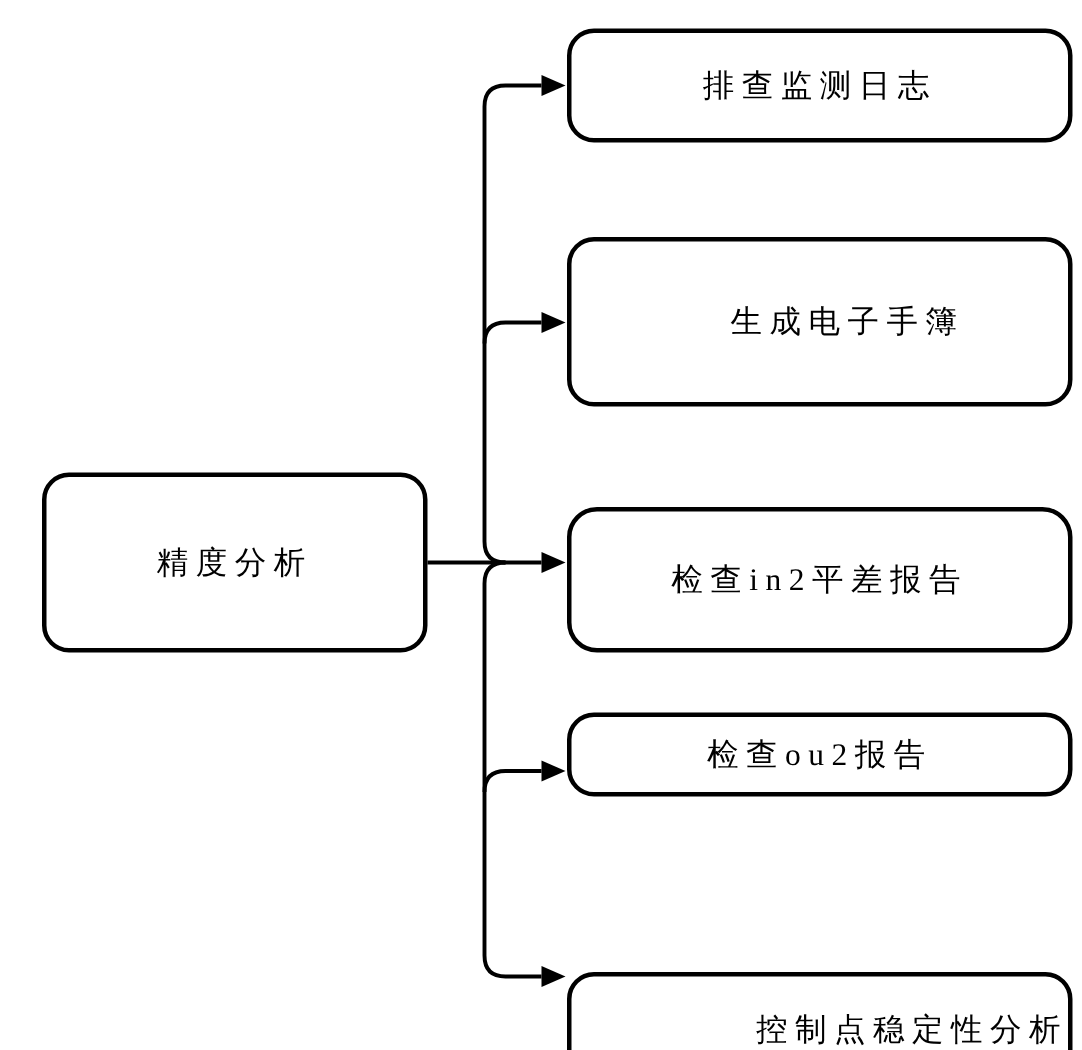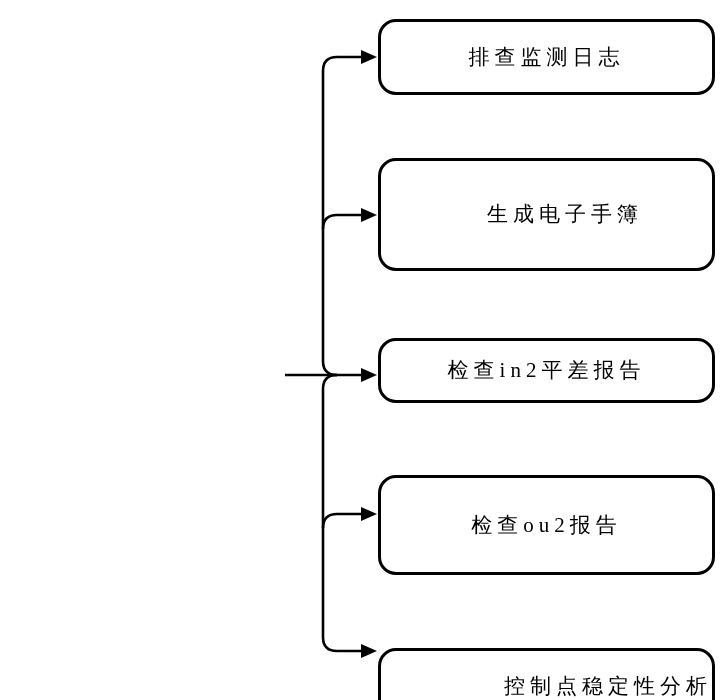--- a/index.html
+++ b/index.html
@@ -52,22 +52,22 @@
     font-size: 21px;
     letter-spacing: 5px;
     line-height: 1.18;
     white-space: nowrap;
   }
   .node span { display: block; }
   .node-root   { left: 28px;  top: 315px; width: 257px; height: 120px; }
   .node-child  { left: 378px; width: 337px; }
   .node-child-0 { top: 19px;  height: 76px; }
   .node-child-1 { top: 158px; height: 113px; padding-left: 37px; }
-  .node-child-2 { top: 338px; height: 65px; }
-  .node-child-3 { top: 475px; height: 100px; }
+  .node-child-2 { top: 338px; height: 97px; border-radius: 20px; }
+  .node-child-3 { top: 475px; height: 56px; }
   .node-child-4 { top: 648px; height: 77px; align-items: flex-end; }
 </style>
 </head>
 <body>
 
 <div class="canvas">
 
   <svg class="connectors" viewBox="0 0 721 700" xmlns="http://www.w3.org/2000/svg">
 
     <path d="M 285 375 L 361 375"></path>
@@ -79,20 +79,23 @@
     <path d="M 323 229 Q 323 215 337 215 L 361 215"></path>
     <polygon points="361,208 361,222 377,215"></polygon>
 
     <path d="M 337 375 Q 323 375 323 389 L 323 637 Q 323 651 337 651 L 361 651"></path>
     <polygon points="361,644 361,658 377,651"></polygon>
 
     <path d="M 323 528 Q 323 514 337 514 L 361 514"></path>
     <polygon points="361,507 361,521 377,514"></polygon>
   </svg>
 
+  <div class="node node-root">
+    <span>精度分析</span>
+  </div>
 
   <div class="node node-child node-child-0">
     <span>排查监测日志</span>
   </div>
 
   <div class="node node-child node-child-1">
     <span>生成电子手簿</span>
   </div>
 
   <div class="node node-child node-child-2">

